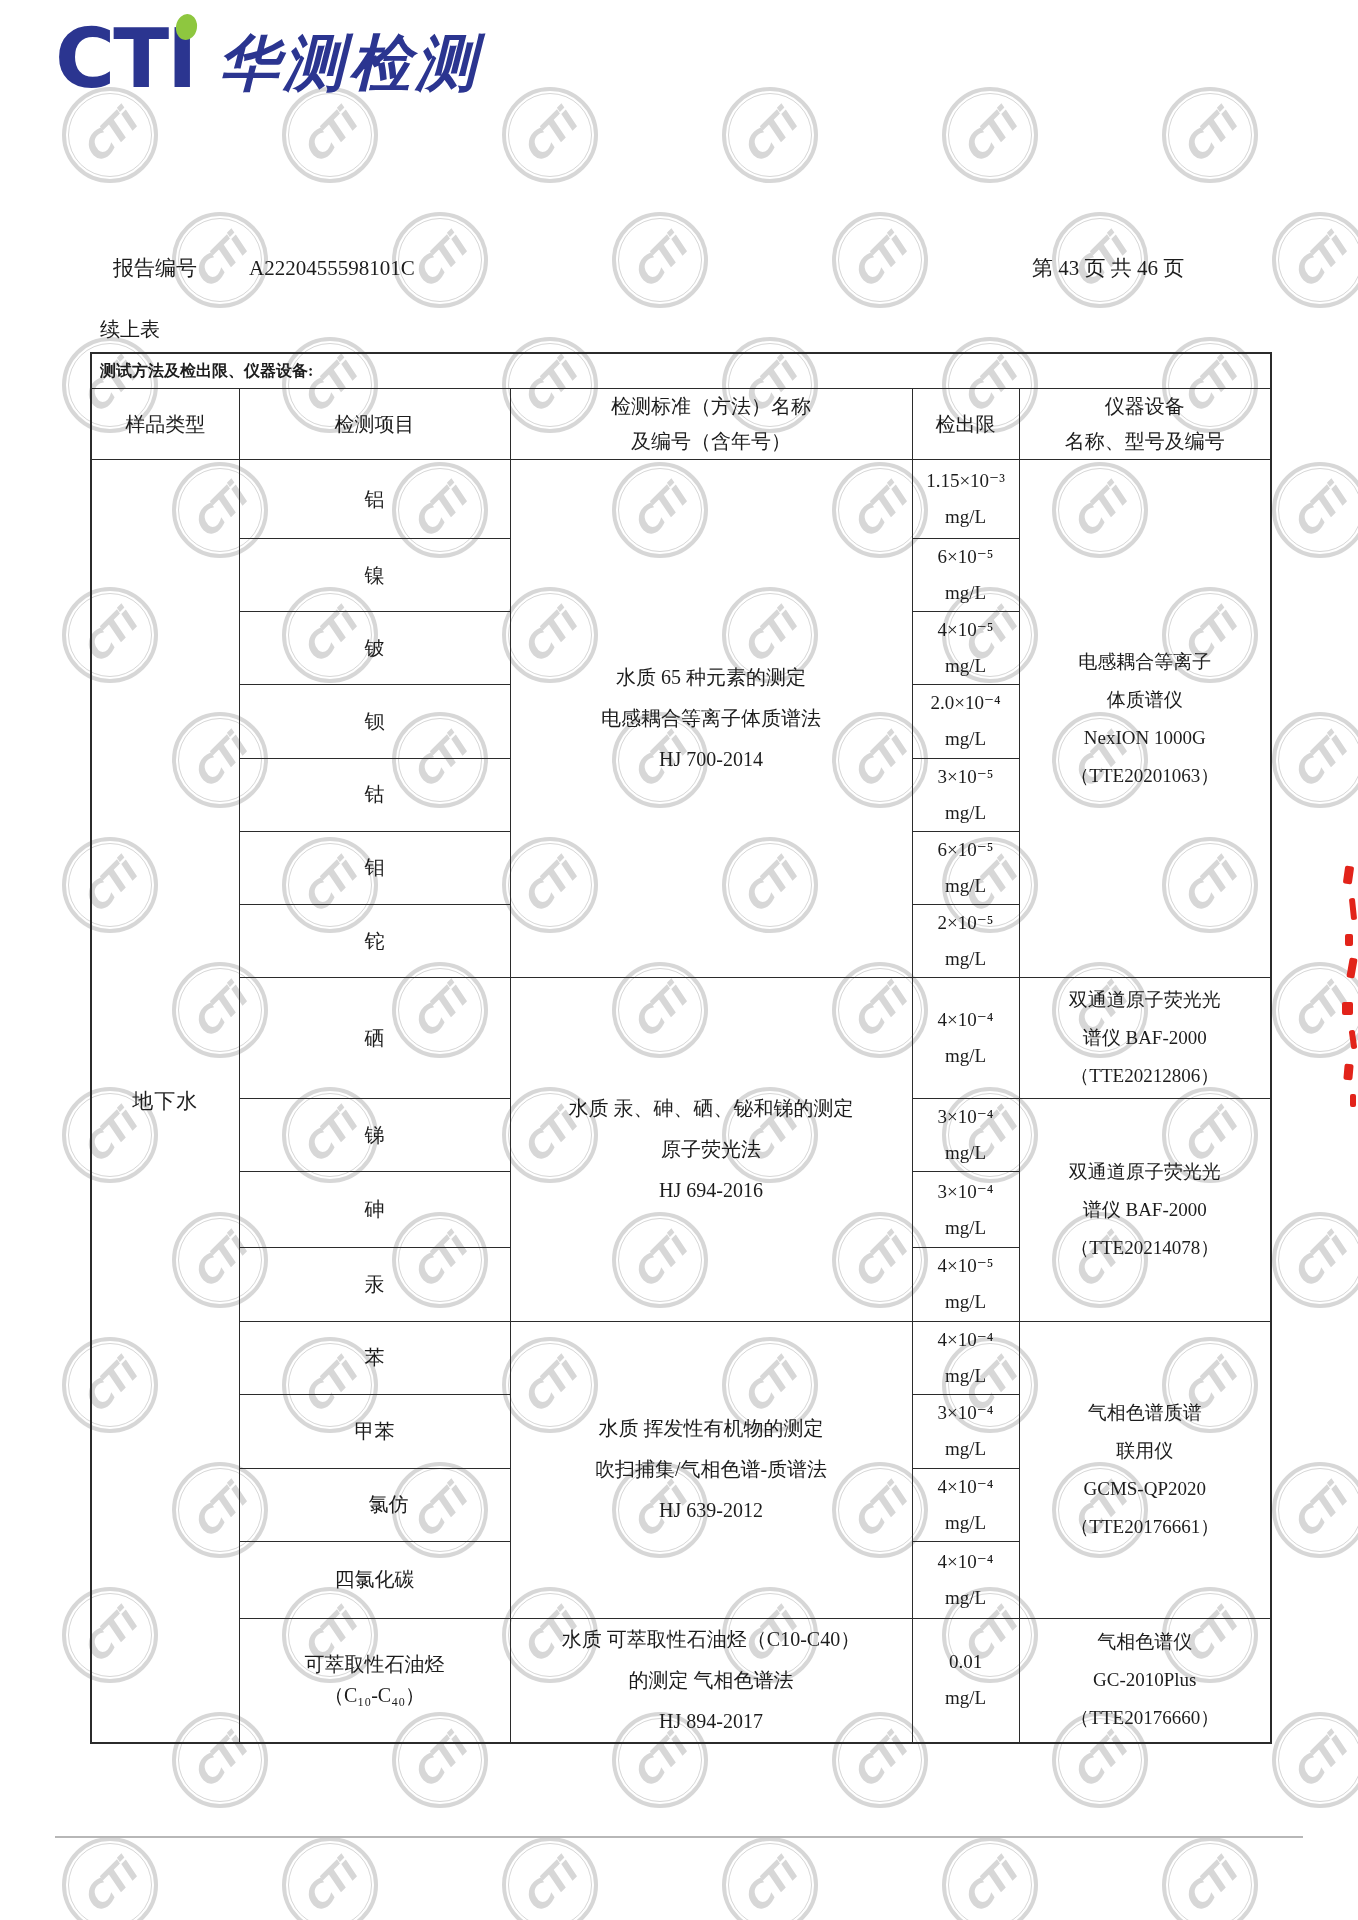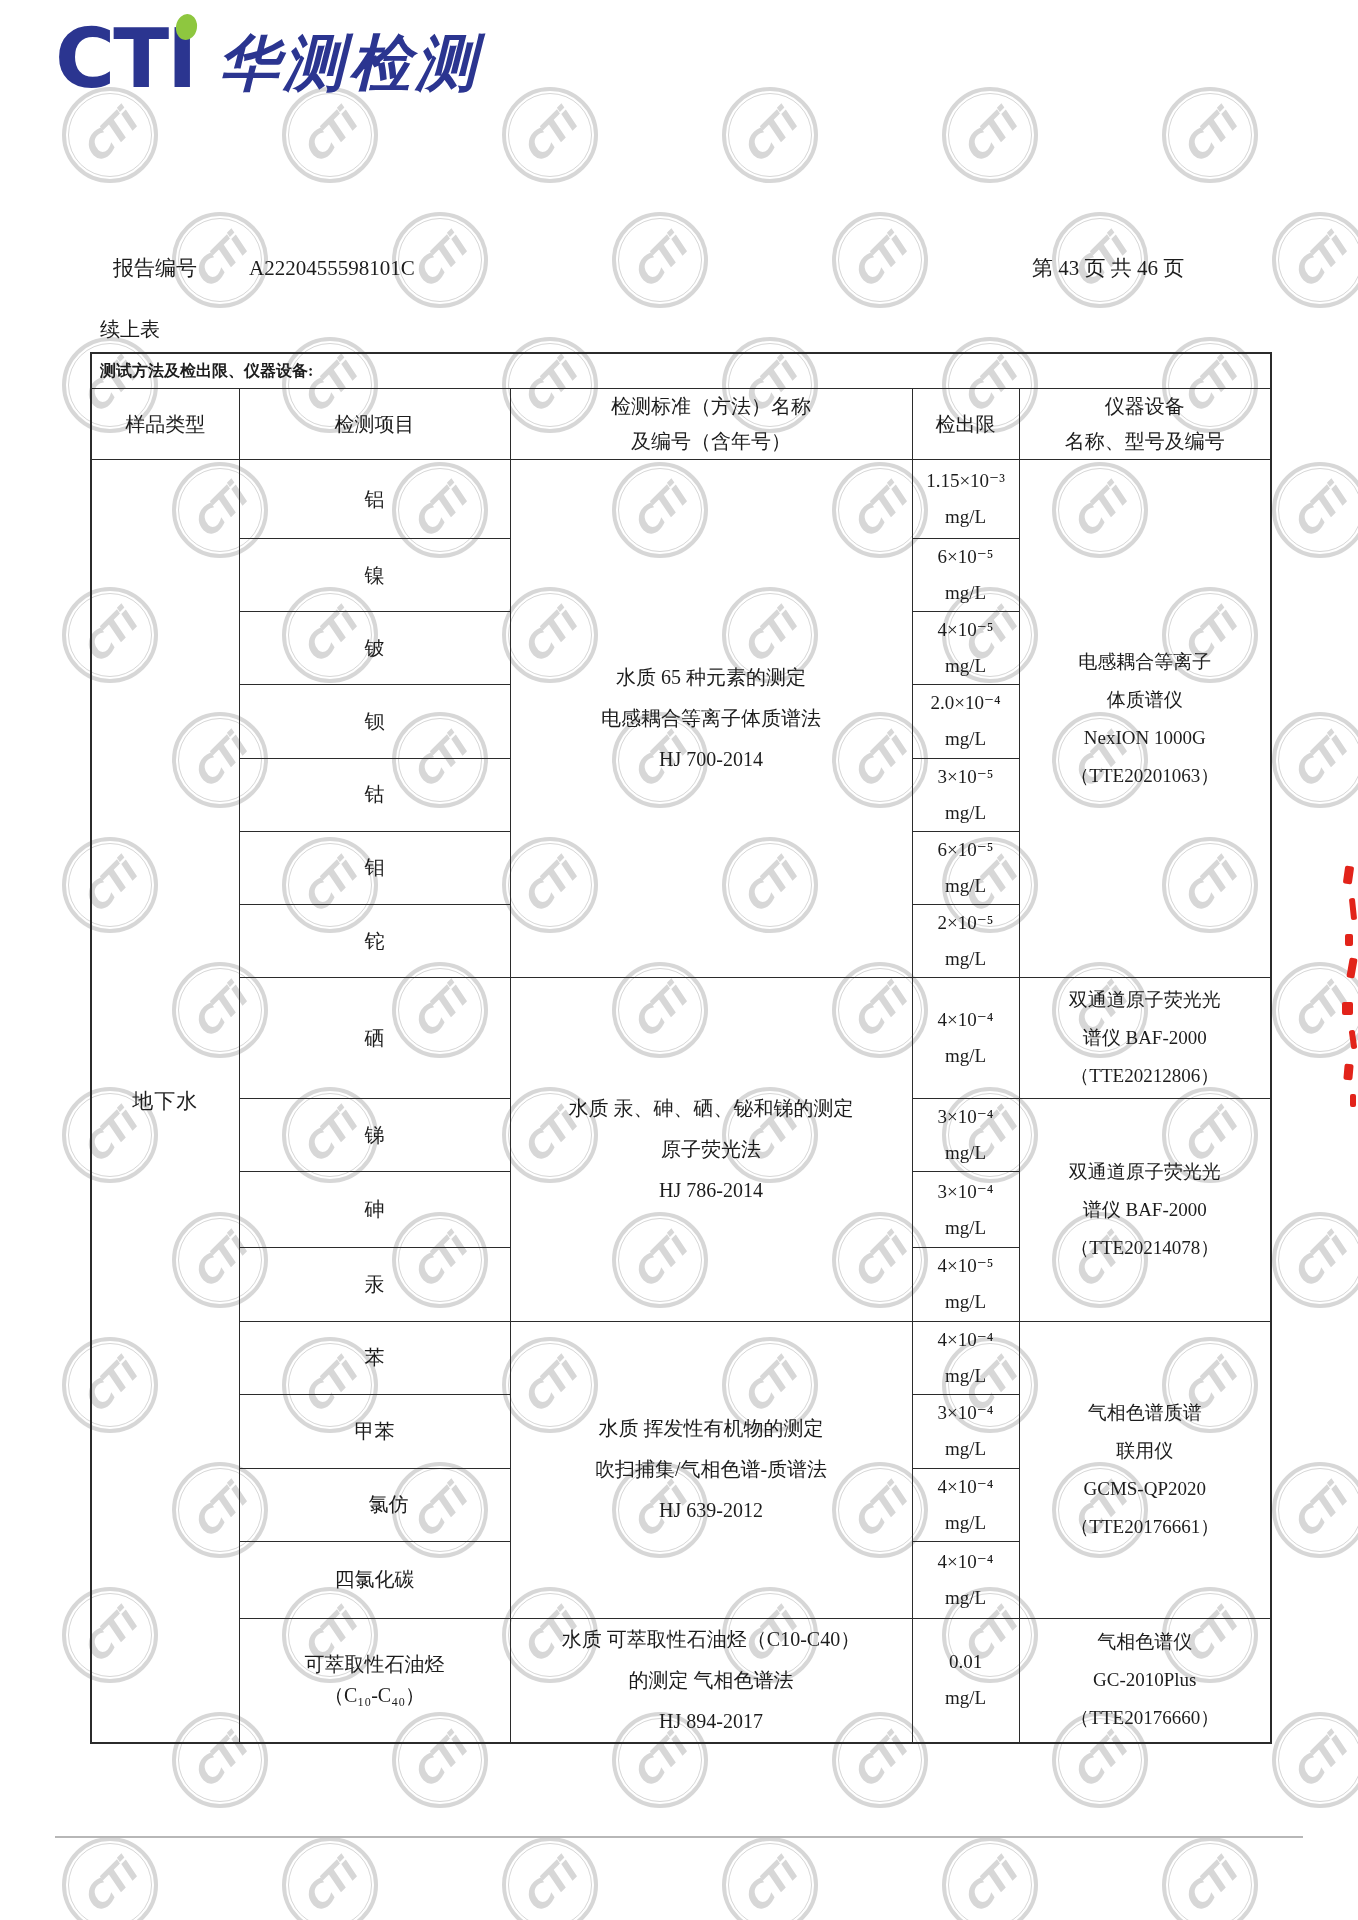--- a/index.html
+++ b/index.html
@@ -539,21 +539,21 @@
                 <div>mg/L</div>
               </td>
             </tr>
             <tr>
               <td class="cell-item" style="height: 120px;">
                 <div>硒</div>
               </td>
               <td class="cell-method" rowspan="4">
                 <div>水质  汞、砷、硒、铋和锑的测定</div>
                 <div>原子荧光法</div>
-                <div>HJ 786-2014</div>
+                <div>HJ 694-2016</div>
               </td>
               <td class="cell-limit">
                 <div>4×10⁻⁴</div>
                 <div>mg/L</div>
               </td>
               <td class="cell-instrument">
                 <div>双通道原子荧光光</div>
                 <div>谱仪  BAF-2000</div>
                 <div>（TTE20212806）</div>
               </td>

